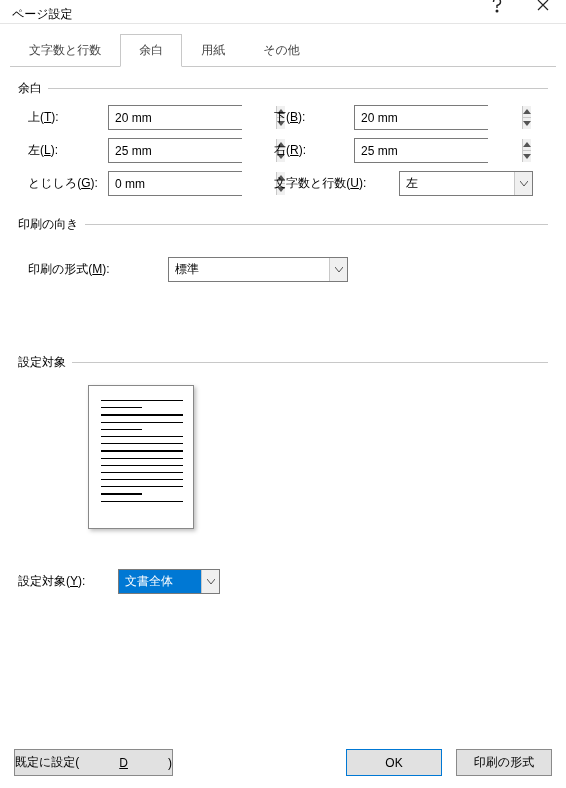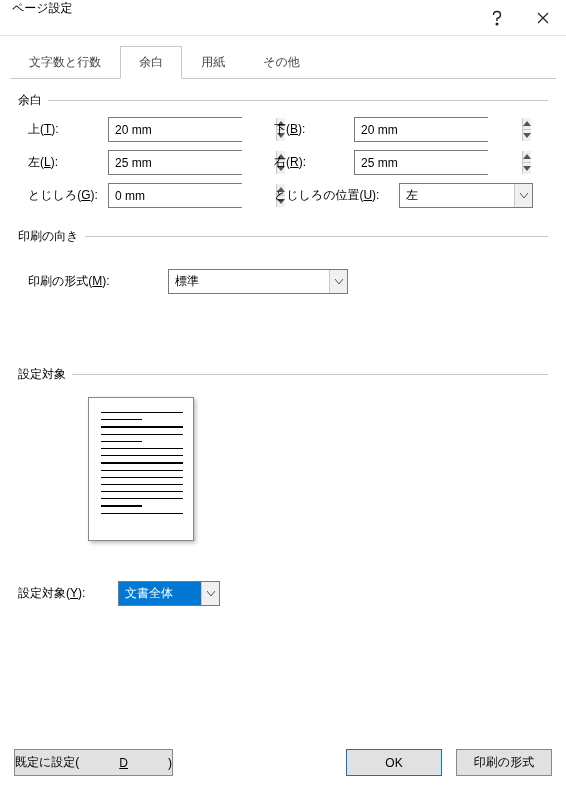--- a/index.html
+++ b/index.html
@@ -5,22 +5,22 @@
 * { box-sizing: border-box; margin: 0; padding: 0; }
 body {
   font-family: "Meiryo UI", "Yu Gothic UI", sans-serif;
   font-size: 12px;
   background: #fff;
   color: #000;
   width: 566px; height: 788px;
   position: relative;
 }
 .titlebar {
-  height: 36px;
-  display: flex; align-items: flex-start;
+  height: 24px;
+  display: flex; align-items: flex-end;
   padding: 0 0 0 12px;
   border-bottom: 1px solid #e5e5e5;
 }
 .titlebar .title { flex: 1; font-size: 12px; }
 .titlebar .btn { width: 46px; height: 36px; display:flex; align-items:center; justify-content:center; }
 .titlebar .btn svg { stroke:#222; }
 .tabs {
   display:flex;
   margin: 10px 10px 0 10px;
 }
@@ -239,21 +239,21 @@
               </svg>
             </div>
             <div class="sbtn">
               <svg width="8" height="5">
                 <path d="M0 0 L4 5 L8 0 Z" fill="#555"></path>
               </svg>
             </div>
           </div>
       </div>
       <div style="width:22px"></div>
-      <div class="lbl wide"><span>とじしろの位置(</span><span class="ul">U</span><span>):</span></div>
+      <div class="lbl wide"><span>文字数と行数(</span><span class="ul">U</span><span>):</span></div>
       <div class="sel" style="width:134px">
         <span>左</span>
         <div class="dd">
             <svg width="8" height="5">
               <path d="M0 0 L4 5 L8 0" fill="none" stroke="#555" stroke-width="1"></path>
             </svg>
           </div>
       </div>
     </div>
   </fieldset>

